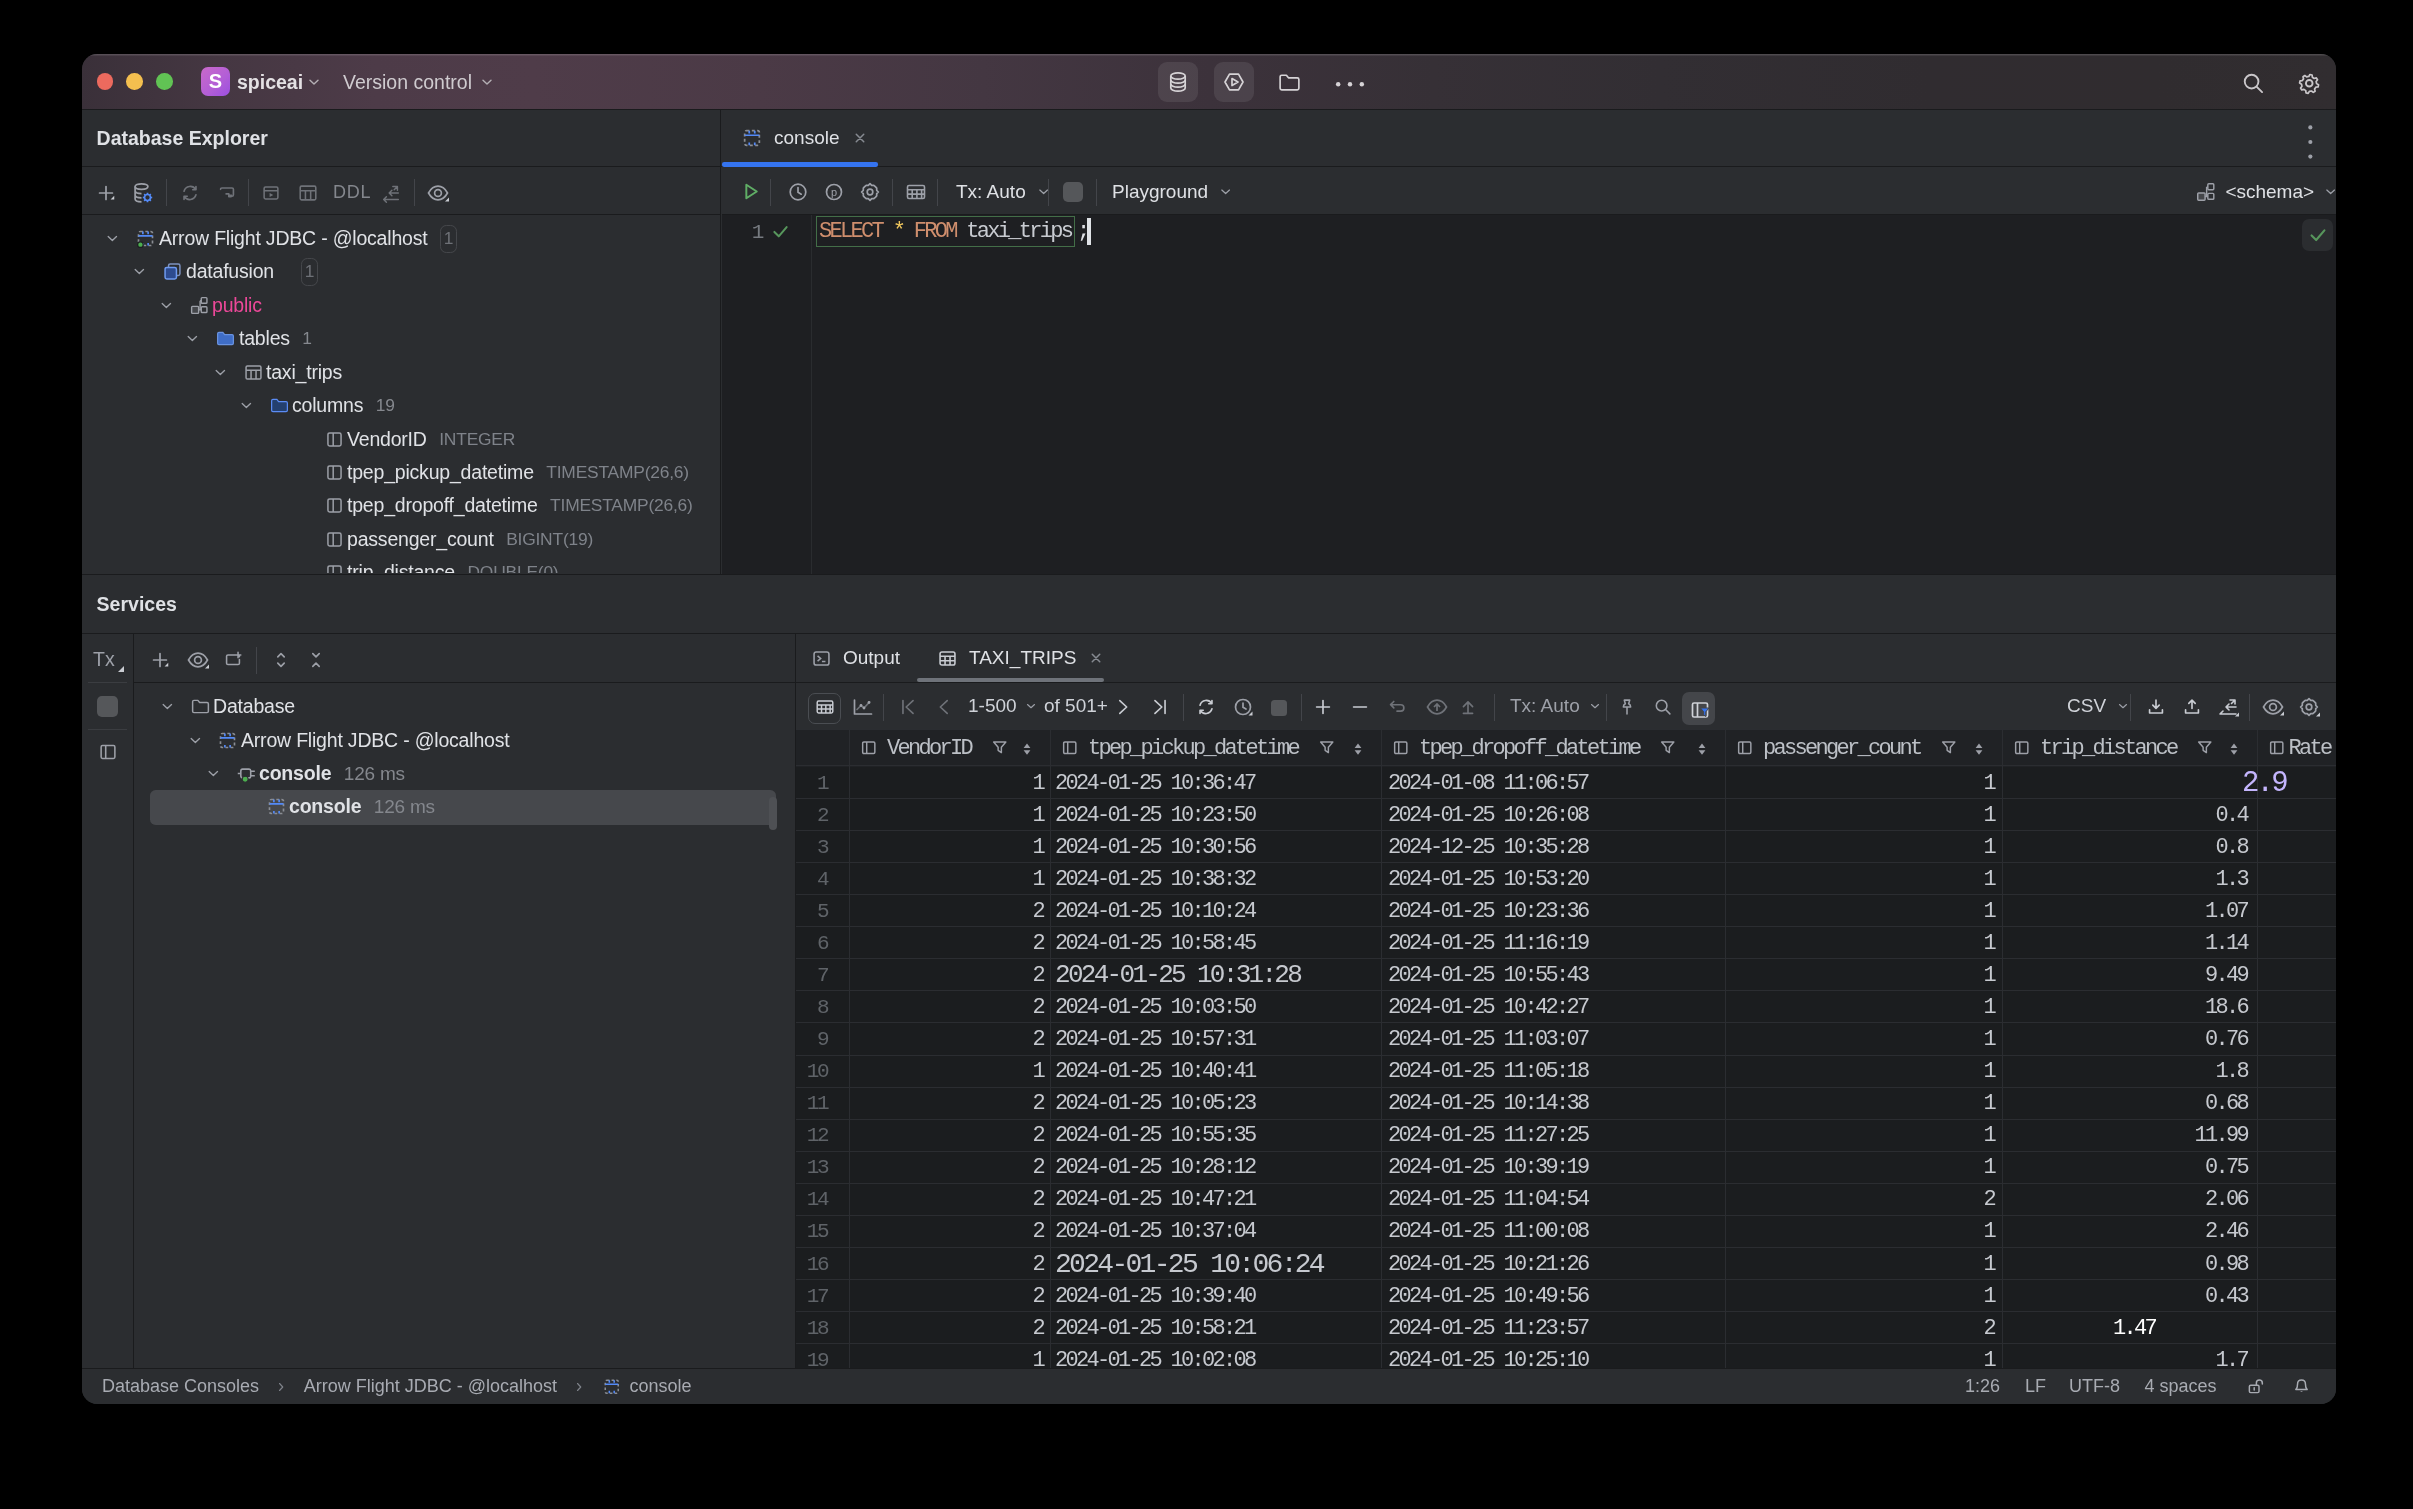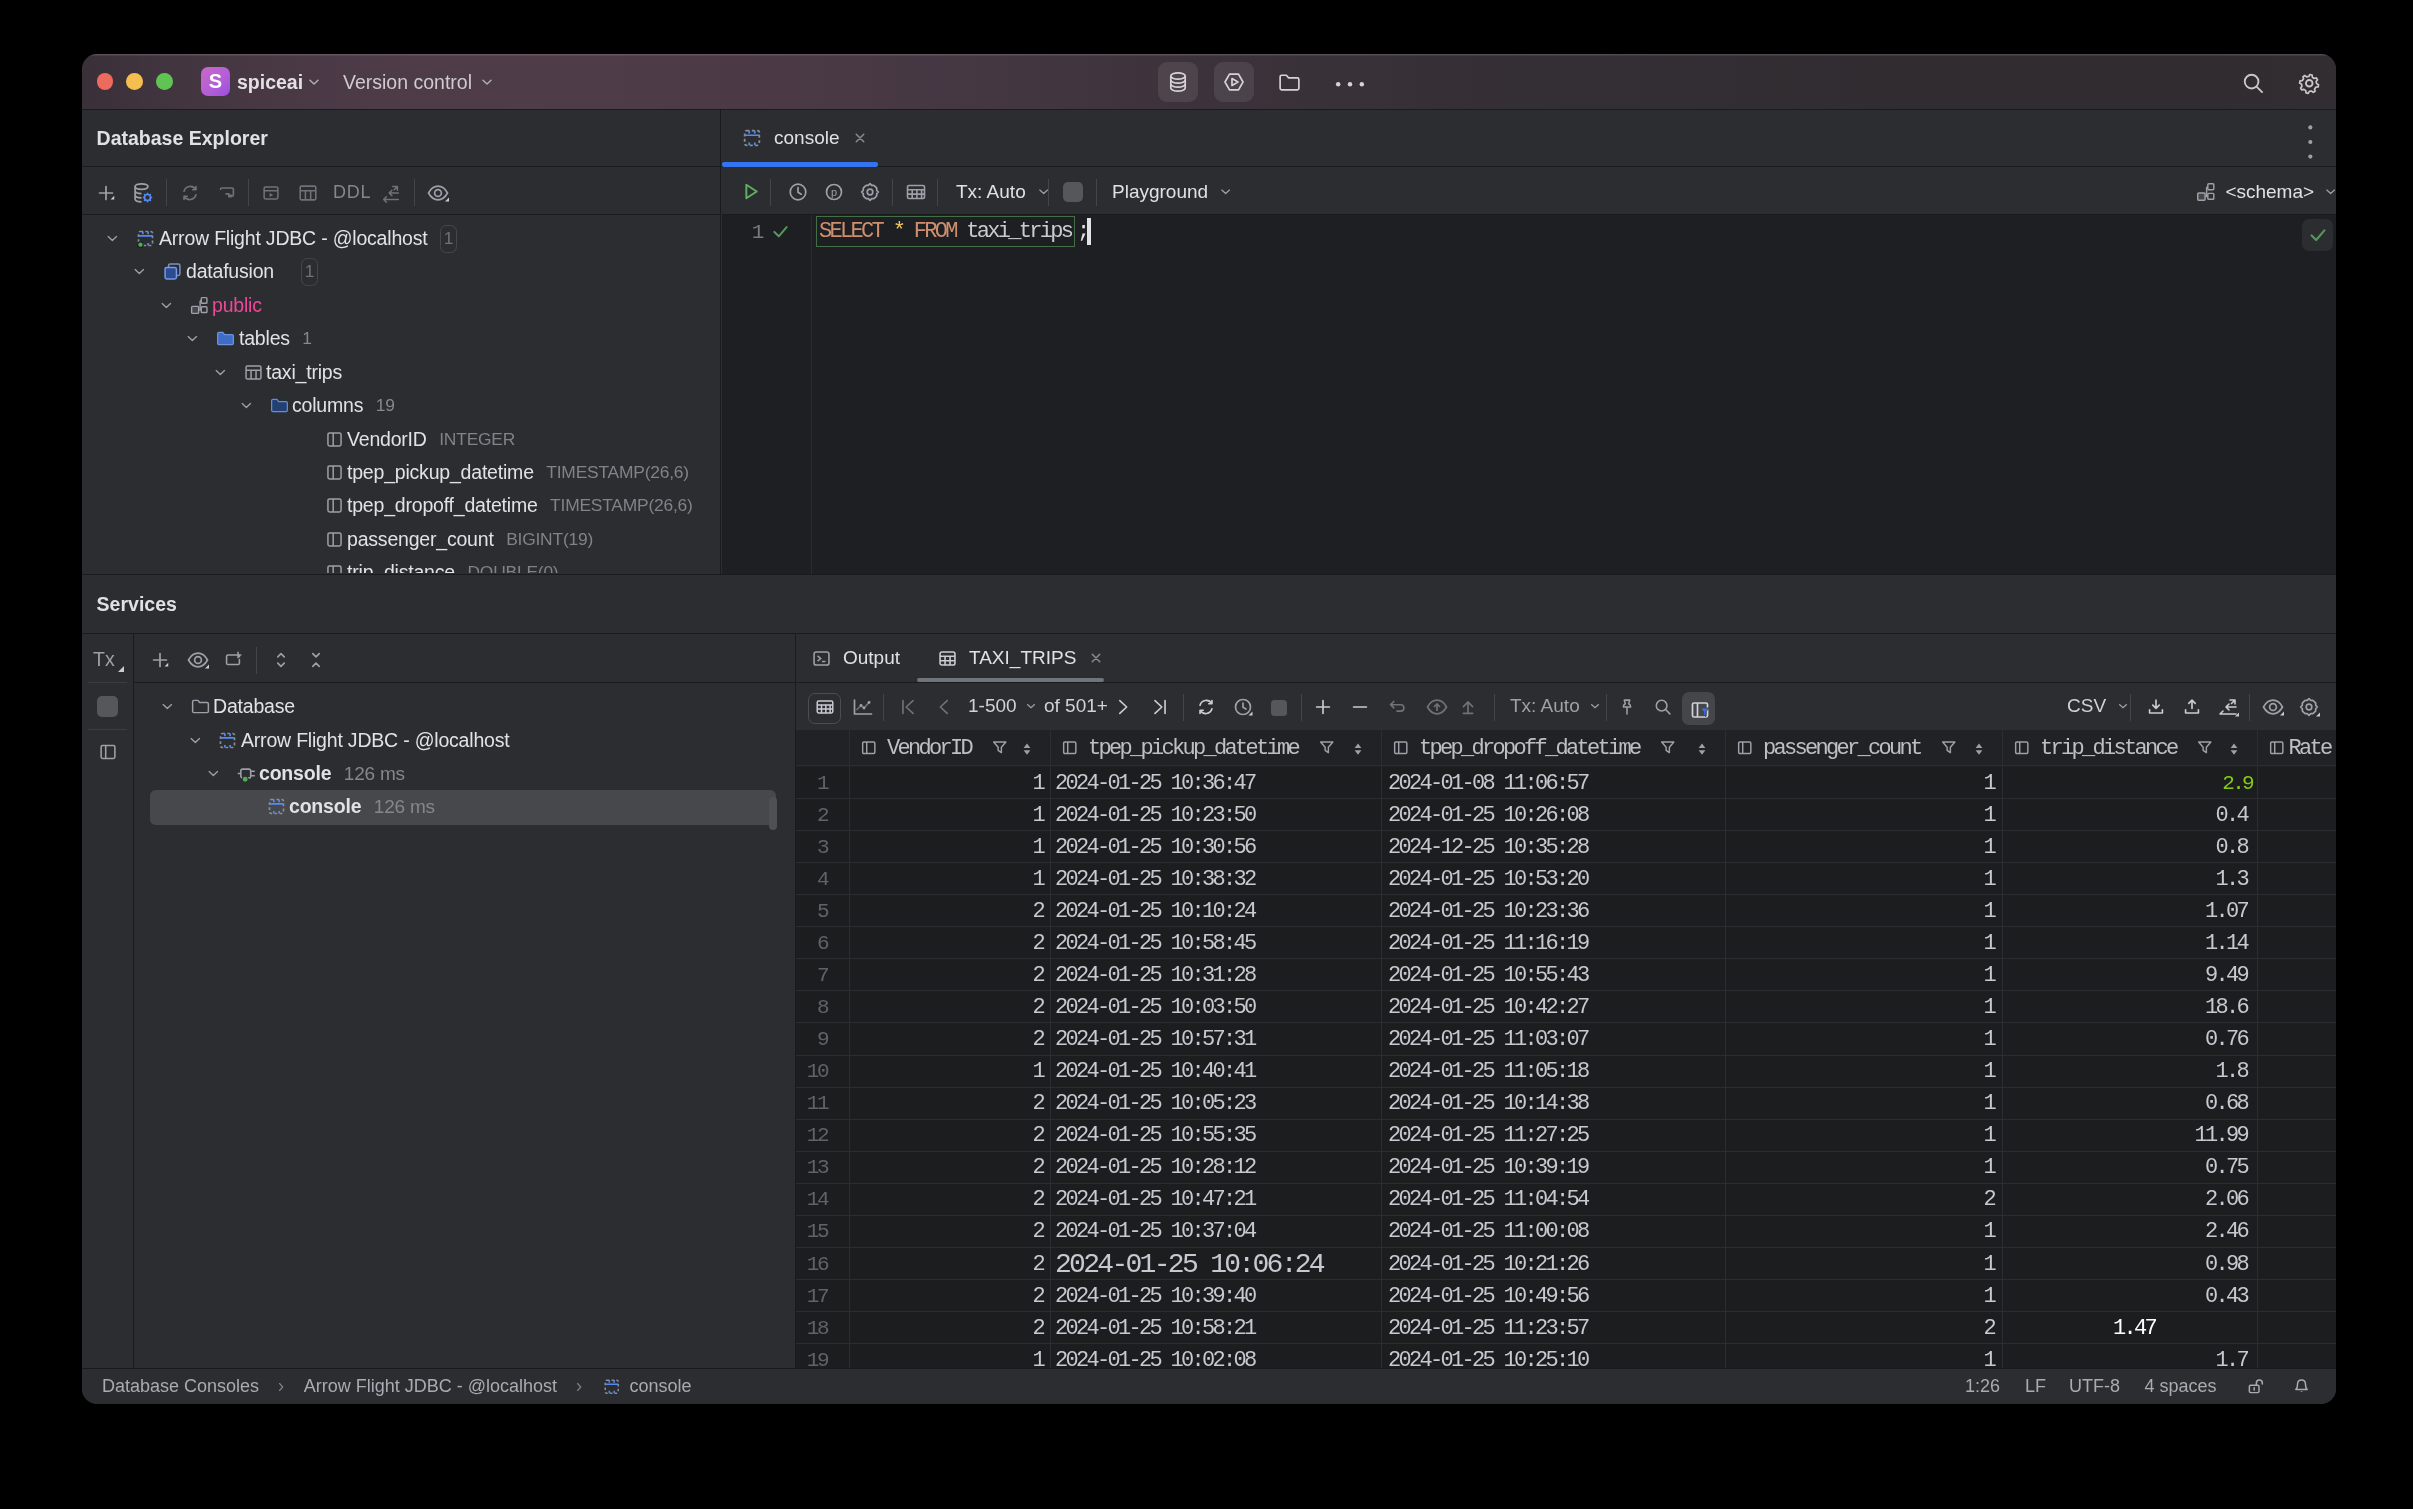--- a/index.html
+++ b/index.html
@@ -721,21 +721,21 @@
 <div class="gl" style="left:968px;top:675px;width:1.4px;height:639px"></div>
 <div class="gl" style="left:1299px;top:675px;width:1.4px;height:639px"></div>
 <div class="gl" style="left:1643px;top:675px;width:1.4px;height:639px"></div>
 <div class="gl" style="left:1920px;top:675px;width:1.4px;height:639px"></div>
 <div class="gl" style="left:2175px;top:675px;width:1.4px;height:639px"></div>
 <div class="row mono" style="left:714px;top:713px;width:53px;height:32px;color:#5f6368;font-size:21px;letter-spacing:-2.5px;justify-content:flex-end;padding-right:22px">1</div>
 <div class="row mono" style="left:767px;top:713px;width:194px;height:32px;color:#c6c9cf;font-size:22px;letter-spacing:-2.7px;justify-content:flex-end">1</div>
 <div class="row mono" style="left:973px;top:713px;height:32px;color:#c6c9cf;font-size:22px;letter-spacing:-2.7px">2024-01-25 10:36:47</div>
 <div class="row mono" style="left:1306px;top:713px;height:32px;color:#c6c9cf;font-size:22px;letter-spacing:-2.7px">2024-01-08 11:06:57</div>
 <div class="row mono" style="left:1643px;top:713px;width:269px;height:32px;color:#c6c9cf;font-size:22px;letter-spacing:-2.7px;justify-content:flex-end">1</div>
-<div class="row mono" style="left:1920px;top:713px;width:250px;height:32px;color:#84cc16;font-size:21px;letter-spacing:-2.7px;justify-content:flex-end">2.9</div>
+<div class="row mono" style="left:1920px;top:713px;width:284px;height:32px;color:#c4b5fd;font-size:29px;letter-spacing:-2.7px;justify-content:flex-end">2.9</div>
 <div class="gl" style="left:714px;top:744px;width:1540px;height:1.4px"></div>
 <div class="row mono" style="left:714px;top:745px;width:53px;height:32px;color:#5f6368;font-size:21px;letter-spacing:-2.5px;justify-content:flex-end;padding-right:22px">2</div>
 <div class="row mono" style="left:767px;top:745px;width:194px;height:32px;color:#c6c9cf;font-size:22px;letter-spacing:-2.7px;justify-content:flex-end">1</div>
 <div class="row mono" style="left:973px;top:745px;height:32px;color:#c6c9cf;font-size:22px;letter-spacing:-2.7px">2024-01-25 10:23:50</div>
 <div class="row mono" style="left:1306px;top:745px;height:32px;color:#c6c9cf;font-size:22px;letter-spacing:-2.7px">2024-01-25 10:26:08</div>
 <div class="row mono" style="left:1643px;top:745px;width:269px;height:32px;color:#c6c9cf;font-size:22px;letter-spacing:-2.7px;justify-content:flex-end">1</div>
 <div class="row mono" style="left:1920px;top:745px;width:245px;height:32px;color:#c6c9cf;font-size:22px;letter-spacing:-2.7px;justify-content:flex-end">0.4</div>
 <div class="gl" style="left:714px;top:776px;width:1540px;height:1.4px"></div>
 <div class="row mono" style="left:714px;top:777px;width:53px;height:32px;color:#5f6368;font-size:21px;letter-spacing:-2.5px;justify-content:flex-end;padding-right:22px">3</div>
 <div class="row mono" style="left:767px;top:777px;width:194px;height:32px;color:#c6c9cf;font-size:22px;letter-spacing:-2.7px;justify-content:flex-end">1</div>
@@ -760,21 +760,21 @@
 <div class="gl" style="left:714px;top:872px;width:1540px;height:1.4px"></div>
 <div class="row mono" style="left:714px;top:873px;width:53px;height:32px;color:#5f6368;font-size:21px;letter-spacing:-2.5px;justify-content:flex-end;padding-right:22px">6</div>
 <div class="row mono" style="left:767px;top:873px;width:194px;height:32px;color:#c6c9cf;font-size:22px;letter-spacing:-2.7px;justify-content:flex-end">2</div>
 <div class="row mono" style="left:973px;top:873px;height:32px;color:#c6c9cf;font-size:22px;letter-spacing:-2.7px">2024-01-25 10:58:45</div>
 <div class="row mono" style="left:1306px;top:873px;height:32px;color:#c6c9cf;font-size:22px;letter-spacing:-2.7px">2024-01-25 11:16:19</div>
 <div class="row mono" style="left:1643px;top:873px;width:269px;height:32px;color:#c6c9cf;font-size:22px;letter-spacing:-2.7px;justify-content:flex-end">1</div>
 <div class="row mono" style="left:1920px;top:873px;width:245px;height:32px;color:#c6c9cf;font-size:22px;letter-spacing:-2.7px;justify-content:flex-end">1.14</div>
 <div class="gl" style="left:714px;top:904px;width:1540px;height:1.4px"></div>
 <div class="row mono" style="left:714px;top:905px;width:53px;height:32px;color:#5f6368;font-size:21px;letter-spacing:-2.5px;justify-content:flex-end;padding-right:22px">7</div>
 <div class="row mono" style="left:767px;top:905px;width:194px;height:32px;color:#c6c9cf;font-size:22px;letter-spacing:-2.7px;justify-content:flex-end">2</div>
-<div class="row mono" style="left:973px;top:905px;height:32px;color:#c6c9cf;font-size:22px;letter-spacing:-2.7px">2024-01-25 10:31:28</div>
+<div class="row mono" style="left:973px;top:905px;height:32px;color:#c6c9cf;font-size:26px;letter-spacing:-2.7px">2024-01-25 10:31:28</div>
 <div class="row mono" style="left:1306px;top:905px;height:32px;color:#c6c9cf;font-size:22px;letter-spacing:-2.7px">2024-01-25 10:55:43</div>
 <div class="row mono" style="left:1643px;top:905px;width:269px;height:32px;color:#c6c9cf;font-size:22px;letter-spacing:-2.7px;justify-content:flex-end">1</div>
 <div class="row mono" style="left:1920px;top:905px;width:245px;height:32px;color:#c6c9cf;font-size:22px;letter-spacing:-2.7px;justify-content:flex-end">9.49</div>
 <div class="gl" style="left:714px;top:936px;width:1540px;height:1.4px"></div>
 <div class="row mono" style="left:714px;top:937px;width:53px;height:32px;color:#5f6368;font-size:21px;letter-spacing:-2.5px;justify-content:flex-end;padding-right:22px">8</div>
 <div class="row mono" style="left:767px;top:937px;width:194px;height:32px;color:#c6c9cf;font-size:22px;letter-spacing:-2.7px;justify-content:flex-end">2</div>
 <div class="row mono" style="left:973px;top:937px;height:32px;color:#c6c9cf;font-size:22px;letter-spacing:-2.7px">2024-01-25 10:03:50</div>
 <div class="row mono" style="left:1306px;top:937px;height:32px;color:#c6c9cf;font-size:22px;letter-spacing:-2.7px">2024-01-25 10:42:27</div>
 <div class="row mono" style="left:1643px;top:937px;width:269px;height:32px;color:#c6c9cf;font-size:22px;letter-spacing:-2.7px;justify-content:flex-end">1</div>
 <div class="row mono" style="left:1920px;top:937px;width:245px;height:32px;color:#c6c9cf;font-size:22px;letter-spacing:-2.7px;justify-content:flex-end">18.6</div>

